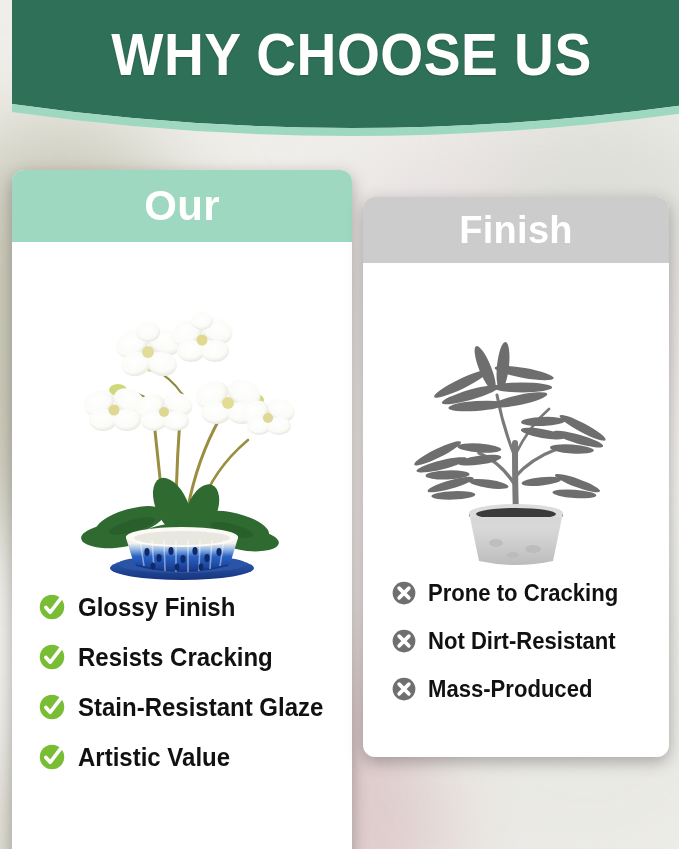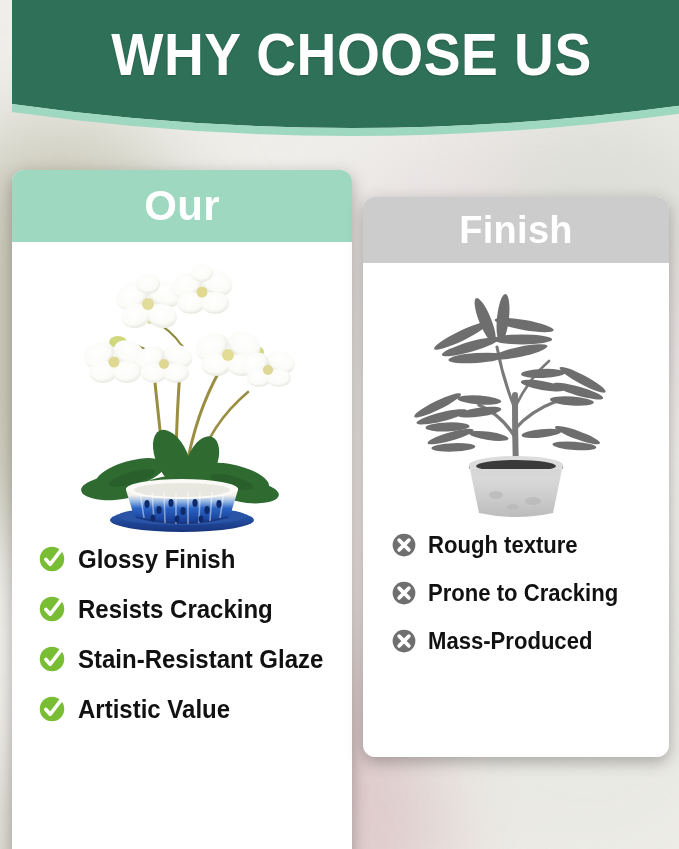--- a/index.html
+++ b/index.html
@@ -39,21 +39,21 @@
   .card-our{left:12px;top:170px;width:340px;height:805px;}
   .card-other{left:363px;top:197px;width:306px;height:560px;}
 
   .card-head{width:100%;box-sizing:border-box;display:flex;align-items:center;justify-content:center;}
   .head-our{height:72px;background:#9ed8c1;}
   .head-other{height:66px;background:#cccccc;}
   .head-title{color:#ffffff;font-weight:bold;letter-spacing:.3px;}
   .head-our .head-title{font-size:42px;}
   .head-other .head-title{font-size:38px;}
 
-  .card-body{position:relative;width:100%;}
+  .card-body{position:relative;width:100%;margin-top:48px;}
 
   
   .photo{position:relative;width:100%;}
   .photo-our{height:290px;}
   .photo-other{height:255px;}
 
   
   .orchid-wrap{position:absolute;left:50%;top:0;transform:translateX(-50%);width:260px;height:290px;}
   .gray-wrap{position:absolute;left:50%;top:6px;transform:translateX(-50%);width:230px;height:250px;filter:grayscale(1);}
 
@@ -369,28 +369,28 @@
           </svg>
         </div>
       </div>
 
       <div class="list list-other">
         <div class="li">
           <svg class="li-icon" viewBox="0 0 32 32">
             <circle cx="16" cy="16" r="14" fill="#6f6f6f"></circle>
             <path d="M10 10 L22 22 M22 10 L10 22" stroke="#ffffff" stroke-width="4.4" stroke-linecap="round"></path>
           </svg>
-          <span class="li-text">Rough texture</span>
+          <span class="li-text">Prone to Cracking</span>
         </div>
         <div class="li">
           <svg class="li-icon" viewBox="0 0 32 32">
             <circle cx="16" cy="16" r="14" fill="#6f6f6f"></circle>
             <path d="M10 10 L22 22 M22 10 L10 22" stroke="#ffffff" stroke-width="4.4" stroke-linecap="round"></path>
           </svg>
-          <span class="li-text">Prone to Cracking</span>
+          <span class="li-text">Not Dirt-Resistant</span>
         </div>
         <div class="li">
           <svg class="li-icon" viewBox="0 0 32 32">
             <circle cx="16" cy="16" r="14" fill="#6f6f6f"></circle>
             <path d="M10 10 L22 22 M22 10 L10 22" stroke="#ffffff" stroke-width="4.4" stroke-linecap="round"></path>
           </svg>
           <span class="li-text">Mass-Produced</span>
         </div>
       </div>
 

